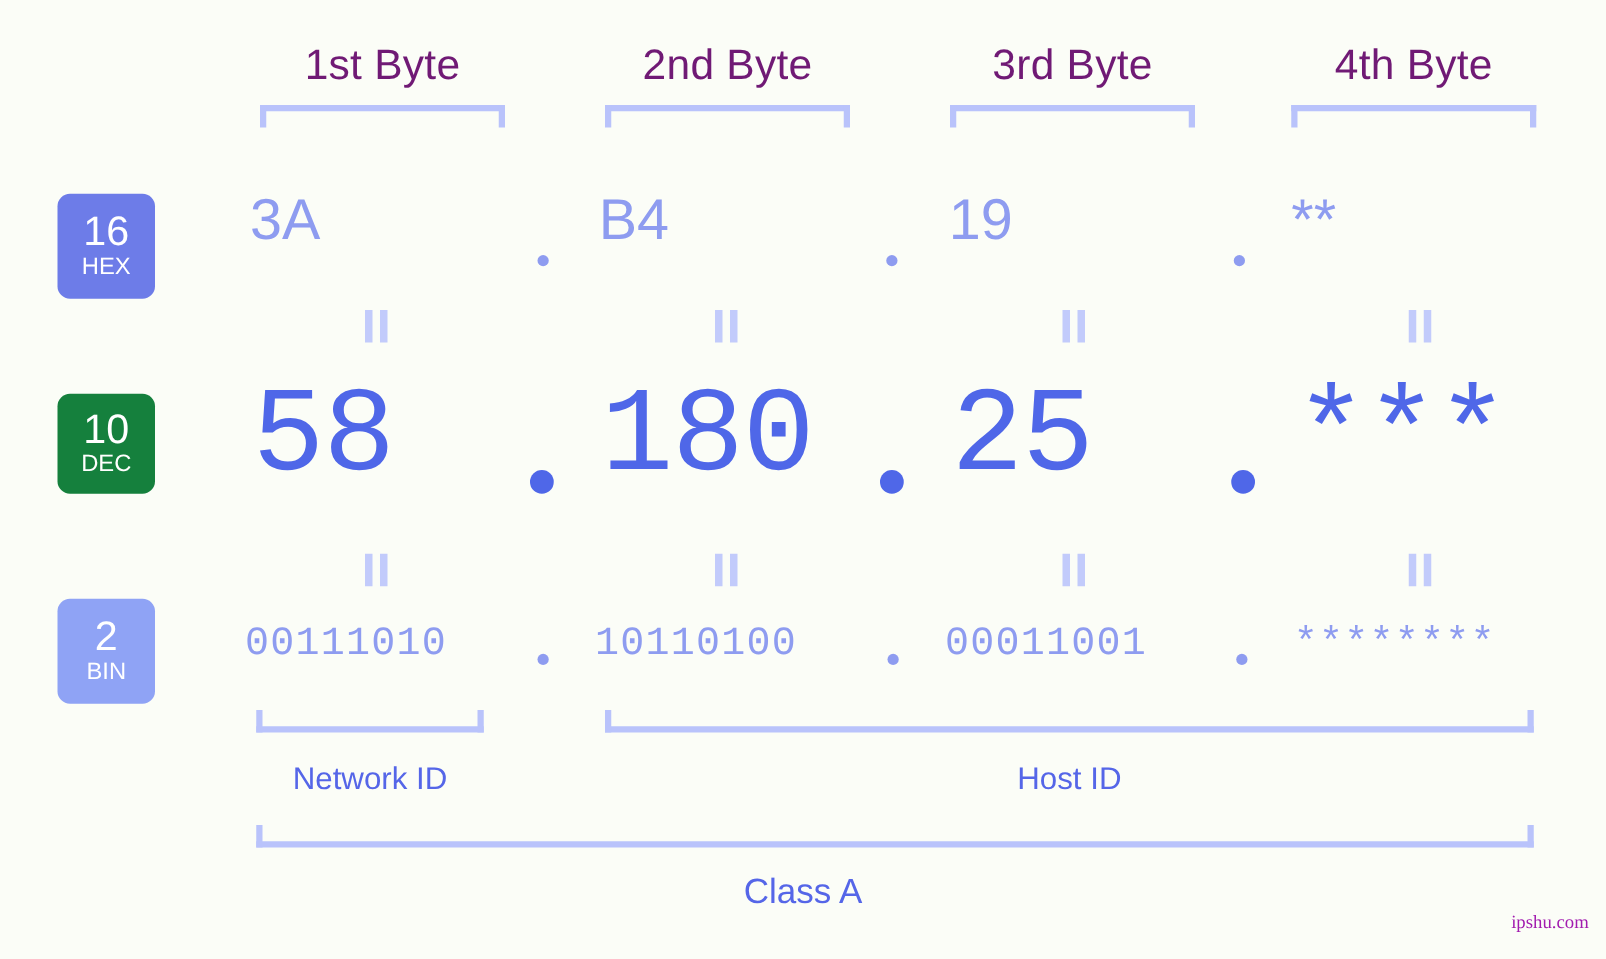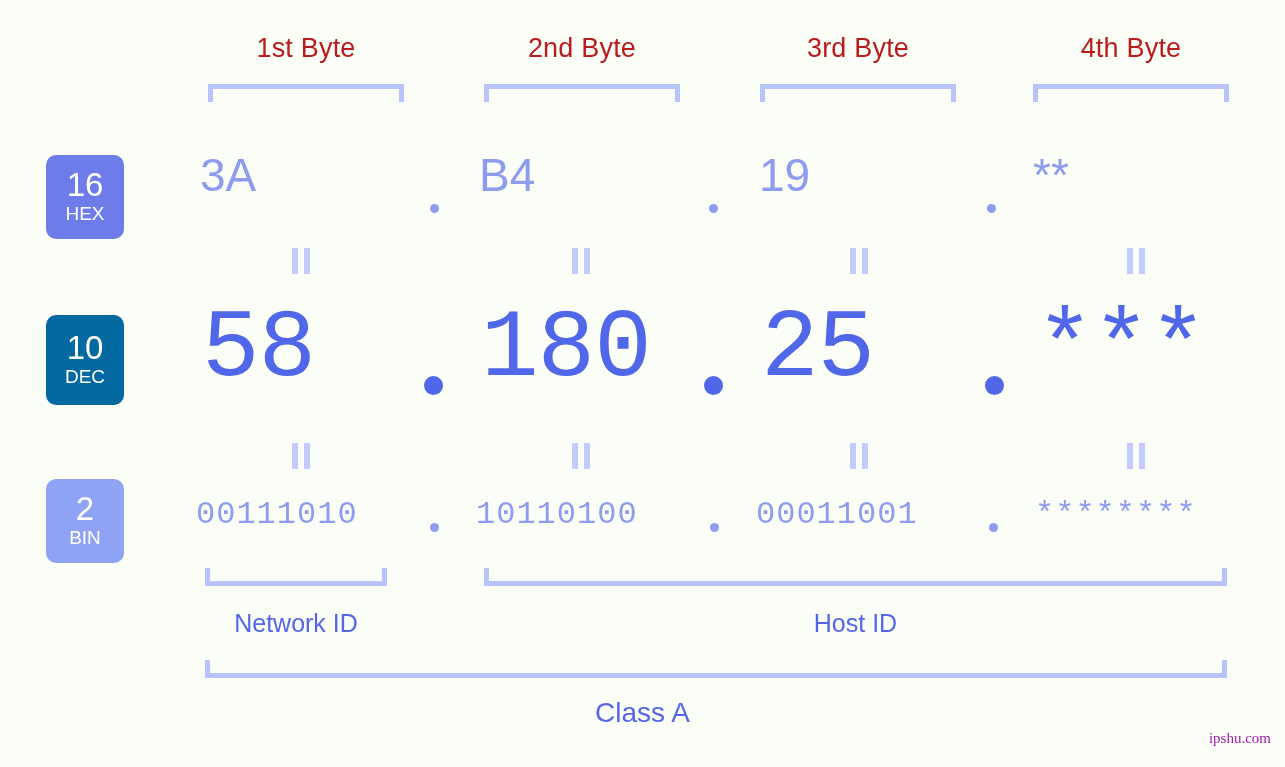--- a/index.html
+++ b/index.html
@@ -18,22 +18,22 @@
   #stage {
     position: relative;
     width: 1285px;
     height: 767px;
   }
 
   
   .byte-header {
     position: absolute;
     top: 33px;
-    font-size: 27px;
-    color: #b91c1c;
+    font-size: 34px;
+    color: #701a75;
     text-align: center;
     font-family: "Liberation Sans", sans-serif;
     letter-spacing: 0.2px;
     white-space: nowrap;
   }
 
   
   .bracket-top {
     position: absolute;
     top: 84px;
@@ -74,21 +74,21 @@
     font-family: "Liberation Sans", sans-serif;
     line-height: 1.05;
   }
   .badge .lbl {
     font-size: 19px;
     font-family: "Liberation Sans", sans-serif;
     line-height: 1.2;
     margin-top: 1px;
   }
   #badge-hex { top: 155px; height: 84px; background: #6d7ce8; }
-  #badge-dec { top: 315px; height: 90px; background: #0369a1; }
+  #badge-dec { top: 315px; height: 80px; background: #15803d; }
   #badge-bin { top: 479px; height: 84px; background: #8fa3f5; }
 
   
   .row { position: absolute; left: 0; width: 1285px; }
 
   .cell {
     position: absolute;
     text-align: left;
     white-space: nowrap;
   }

